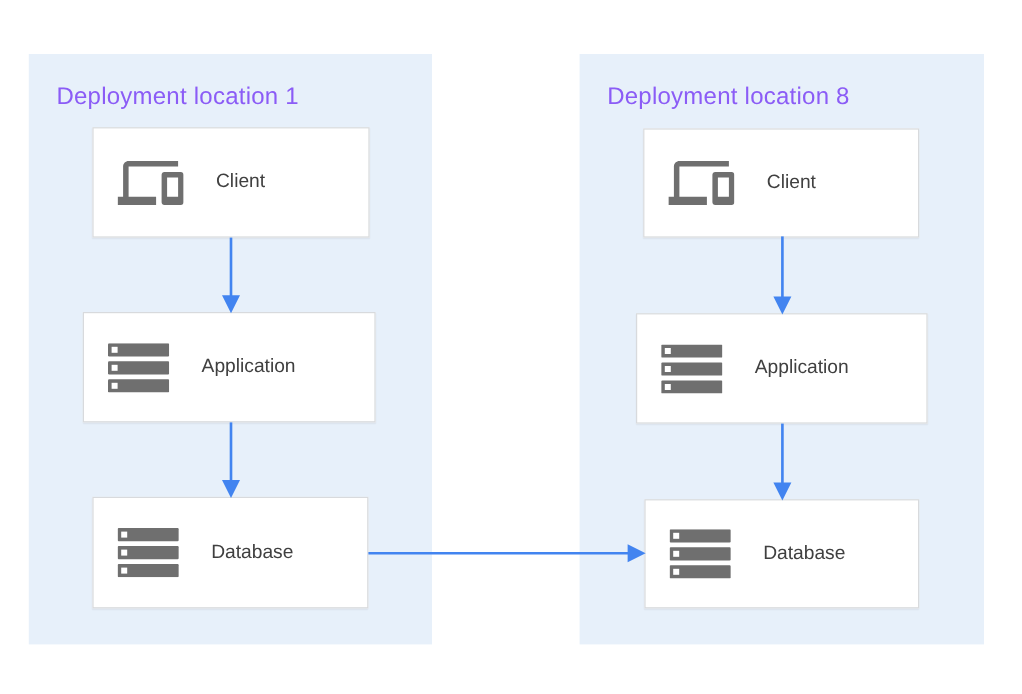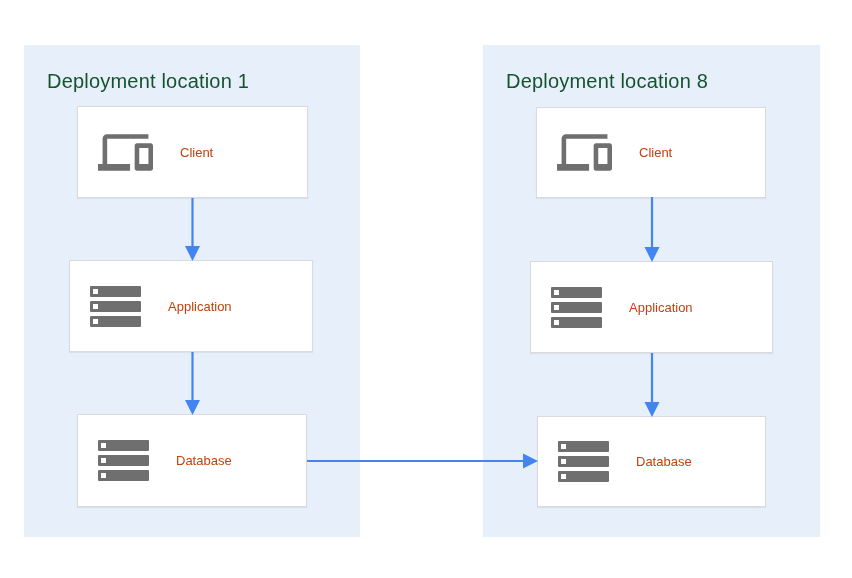--- a/index.html
+++ b/index.html
@@ -22,37 +22,37 @@
     background: #E7F0FA;
   }
   .zone-1 { left: 24px; width: 336px; }
   .zone-2 { left: 483px; width: 337px; }
   .zone-title {
     position: absolute;
     left: 23px;
     top: 25px;
     font-size: 20px;
     letter-spacing: 0.2px;
-    color: #14532d;
+    color: #8b5cf6;
     white-space: nowrap;
   }
   .node {
     position: absolute;
     background: #ffffff;
     border: 1px solid #D8DADD;
     box-shadow: 0 1px 1px rgba(0,0,0,0.06);
     box-sizing: border-box;
     display: flex;
     align-items: center;
     padding-left: 20px;
     gap: 27px;
   }
   .node-label {
-    font-size: 13px;
-    color: #c2410c;
+    font-size: 16px;
+    color: #404040;
     white-space: nowrap;
   }
   .icon { display: flex; align-items: center; }
   .icon svg { display: block; }
 
   
   .z1-client      { left: 53px;  top: 61px;  width: 231px; height: 92px; }
   .z1-application { left: 45px;  top: 215px; width: 244px; height: 92px; }
   .z1-database    { left: 53px;  top: 369px; width: 230px; height: 93px; }
   

